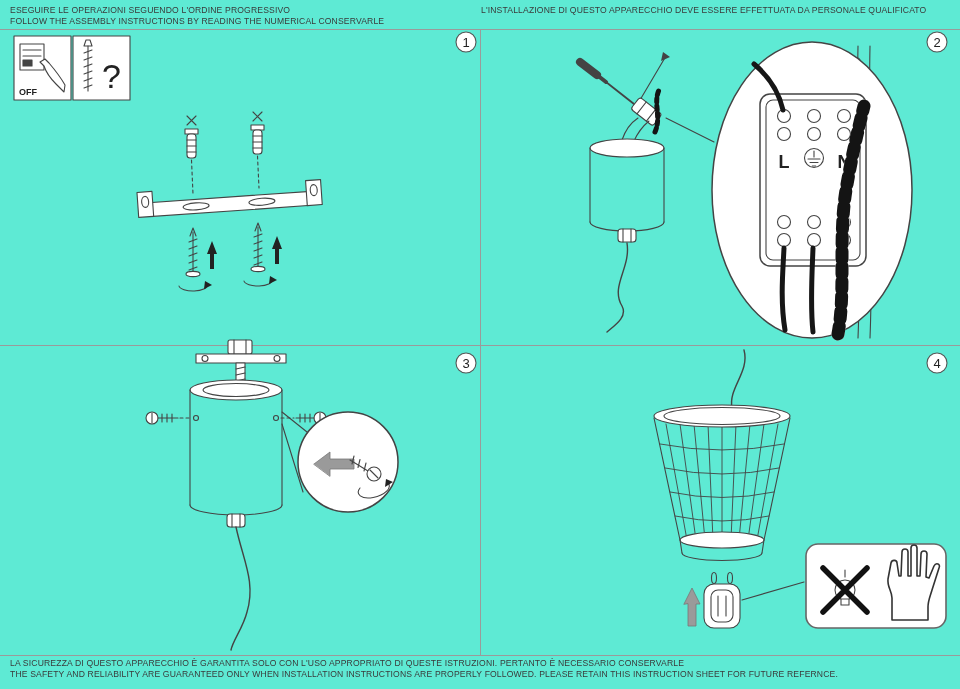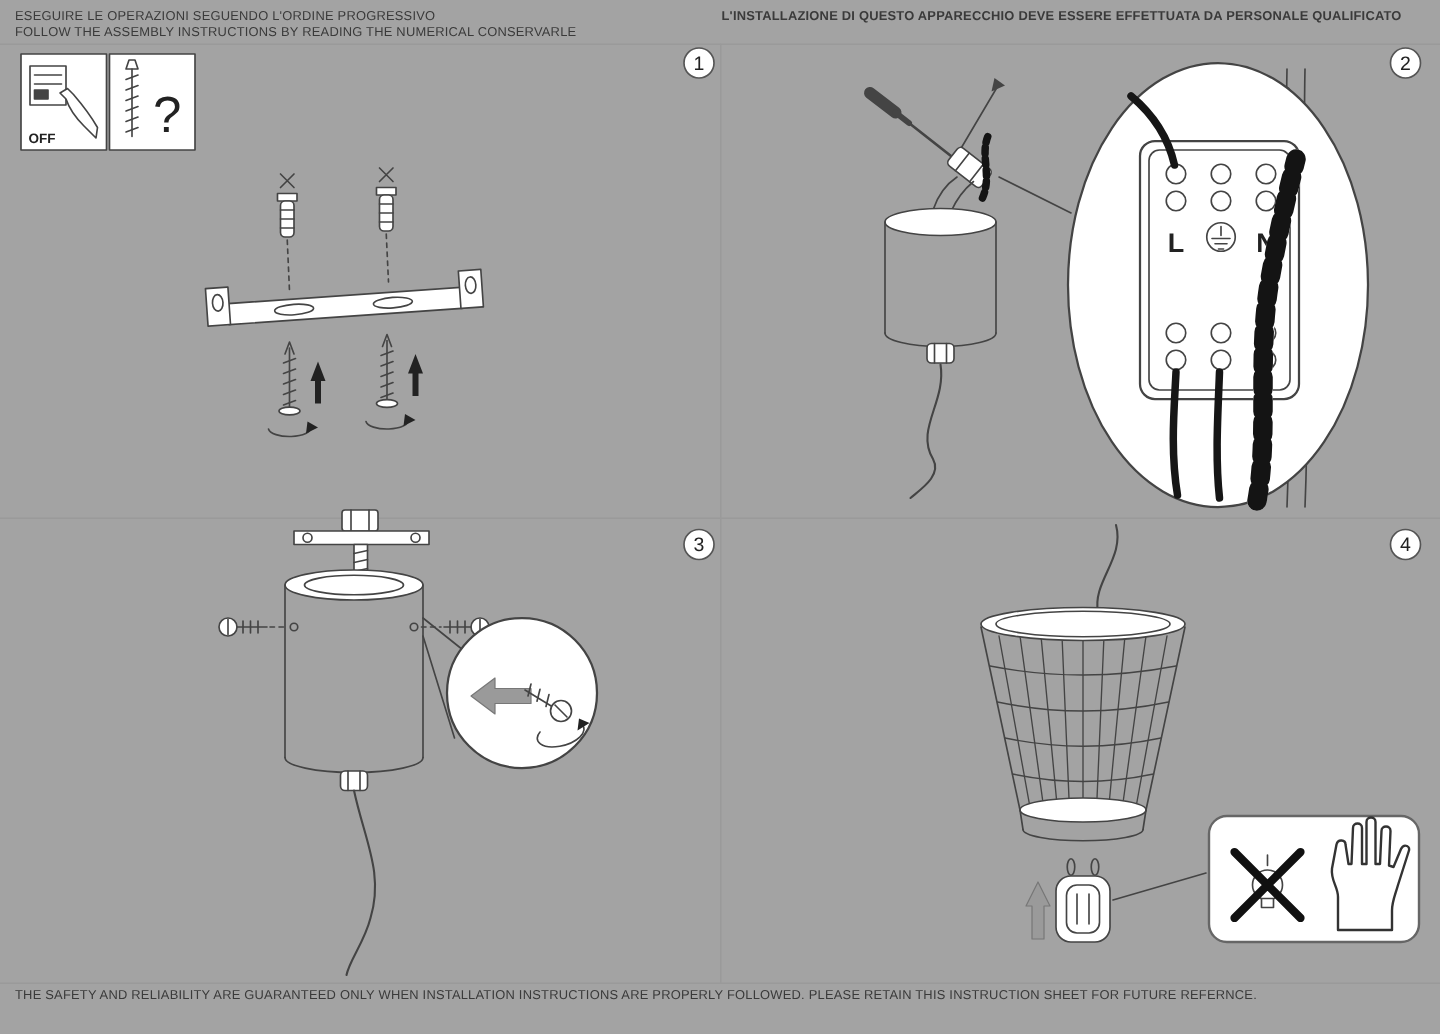--- a/index.html
+++ b/index.html
@@ -1,20 +1,20 @@
 <!DOCTYPE html>
 <html><head>
 <meta charset="utf-8">
 <style>
   html,body{margin:0;padding:0;background:#ffffff;}
   body{width:960px;height:689px;font-family:"Liberation Sans",sans-serif;}
-  .sheet{position:relative;width:960px;height:689px;background:#a3a3a3;overflow:hidden;}
+  .sheet{position:relative;width:960px;height:689px;background:#5eead4;overflow:hidden;}
   .txt{position:absolute;font-size:8.6px;line-height:10.8px;color:#3a3a3a;letter-spacing:.15px;white-space:nowrap;}
   .hdr-left{left:10px;top:5px;}
-  .hdr-right{left:481px;top:5px;font-weight:bold;}
+  .hdr-right{left:481px;top:5px;}
   .ftr{left:10px;top:658px;}
   svg.diagram{position:absolute;left:0;top:0;}
   svg text{stroke:none;fill:#222;font-family:"Liberation Sans",sans-serif;}
 </style>
 </head>
 <body>
 
 <div class="sheet">
 
   <div class="txt hdr-left">
@@ -281,16 +281,17 @@
           <rect x="841" y="599" width="8" height="6" fill="#fff"></rect>
           <path d="M836,581 l-5,-5 M845,577 v-7 M854,581 l5,-5"></path>
           <path d="M823,568 L867,612 M867,568 L823,612" stroke="#111" stroke-width="5.5"></path>
         </g>
         <path d="M892,620 L892,598 C892,591 887,587 888,579 L891,563 C892,559 897,560 897,563 L899,576 L901,576 L902,552 C902,548 908,548 908,552 L908,576 L911,576 L911,548 C911,544 917,544 917,548 L917,576 L920,576 L921,554 C921,550 927,550 927,554 L926,577 L929,578 L934,566 C936,562 941,564 939,568 L932,590 C930,597 928,601 928,607 L928,620 Z" fill="#fff" stroke="#333" stroke-width="1.6"></path>
       </g>
     </g>
   </svg>
 
   <div class="txt ftr">
+    <div>LA SICUREZZA DI QUESTO APPARECCHIO È GARANTITA SOLO CON L'USO APPROPRIATO DI QUESTE ISTRUZIONI. PERTANTO È NECESSARIO CONSERVARLE</div>
     <div>THE SAFETY AND RELIABILITY ARE GUARANTEED ONLY WHEN INSTALLATION INSTRUCTIONS ARE PROPERLY FOLLOWED. PLEASE RETAIN THIS INSTRUCTION SHEET FOR FUTURE REFERNCE.</div>
   </div>
 
 </div>
 
 </body></html>

